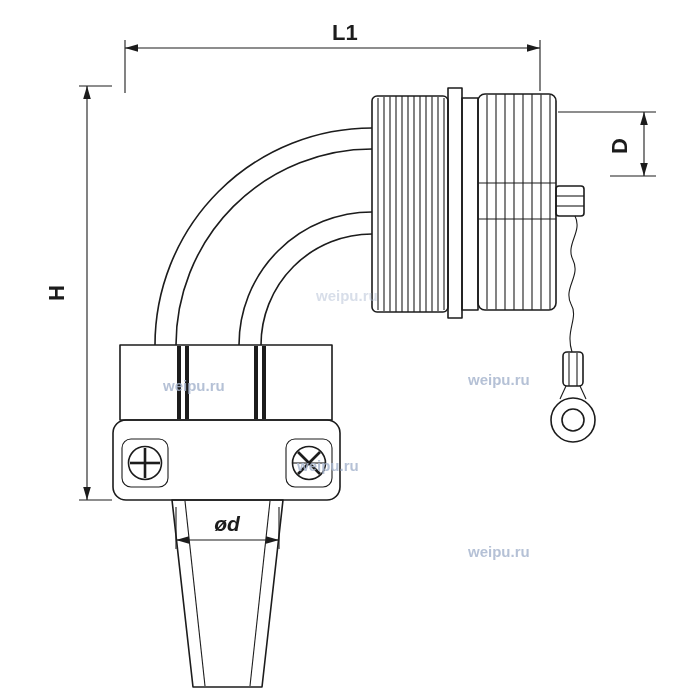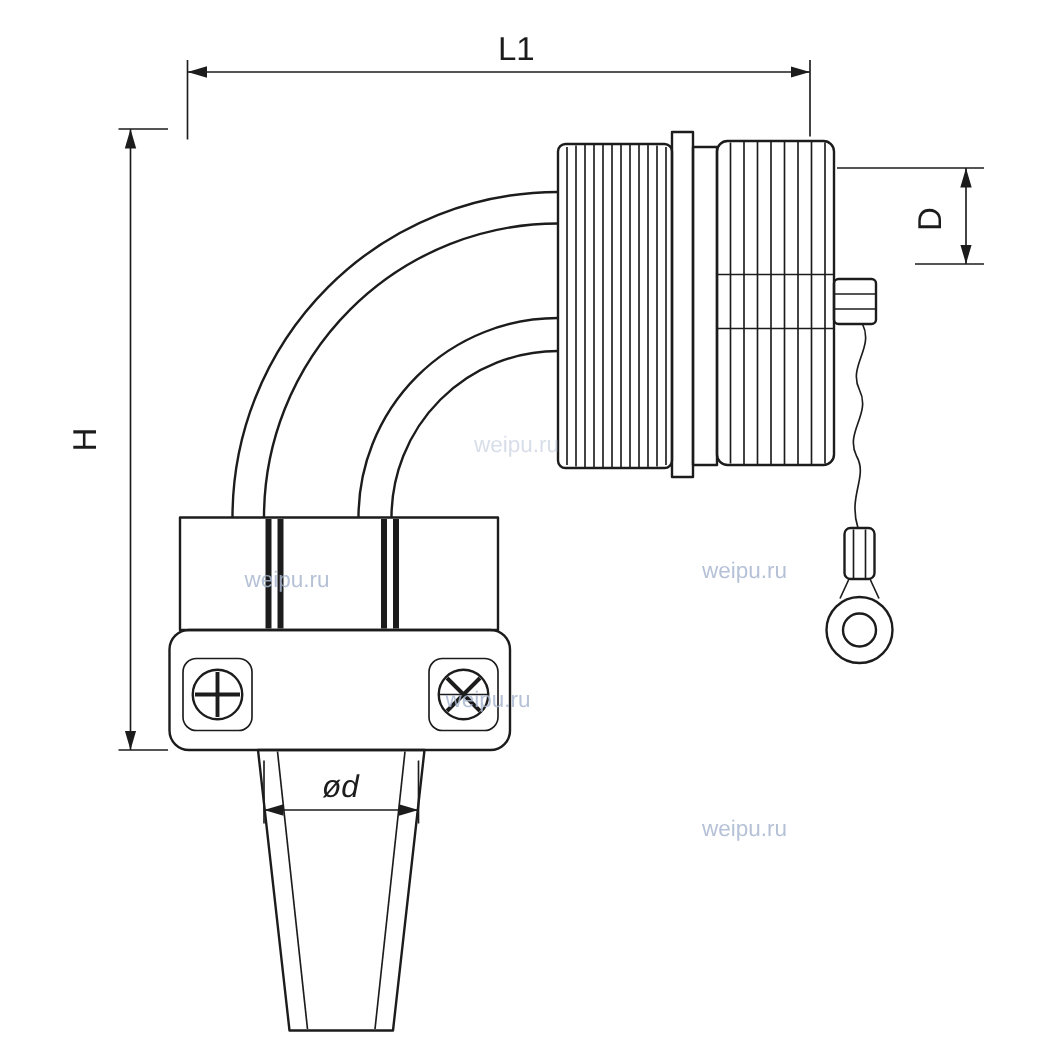--- a/index.html
+++ b/index.html
@@ -3,21 +3,21 @@
 <meta charset="utf-8">
 <style>
   :root{
     --line:#1c1c1c;
     --wm:#a9b7cf;
     --bg:#ffffff;
   }
   html,body{margin:0;padding:0;background:var(--bg);}
   .canvas{
     width:688px;height:700px;position:relative;background:var(--bg);
-    font-family:"Liberation Sans", sans-serif;overflow:hidden;
+    font-family:"Liberation Sans", sans-serif;overflow:hidden;font-weight:bold;
   }
   svg{display:block;}
   .stroke{stroke:var(--line);fill:none;stroke-width:1.6;stroke-linejoin:round;stroke-linecap:butt;}
   .thin{stroke-width:1.1;}
   .thick{stroke-width:4;}
   .screwline{stroke-width:2.6;}
   text.dim{
     fill:var(--line);
     font-family:"Liberation Sans", sans-serif;
     font-size:22px;

